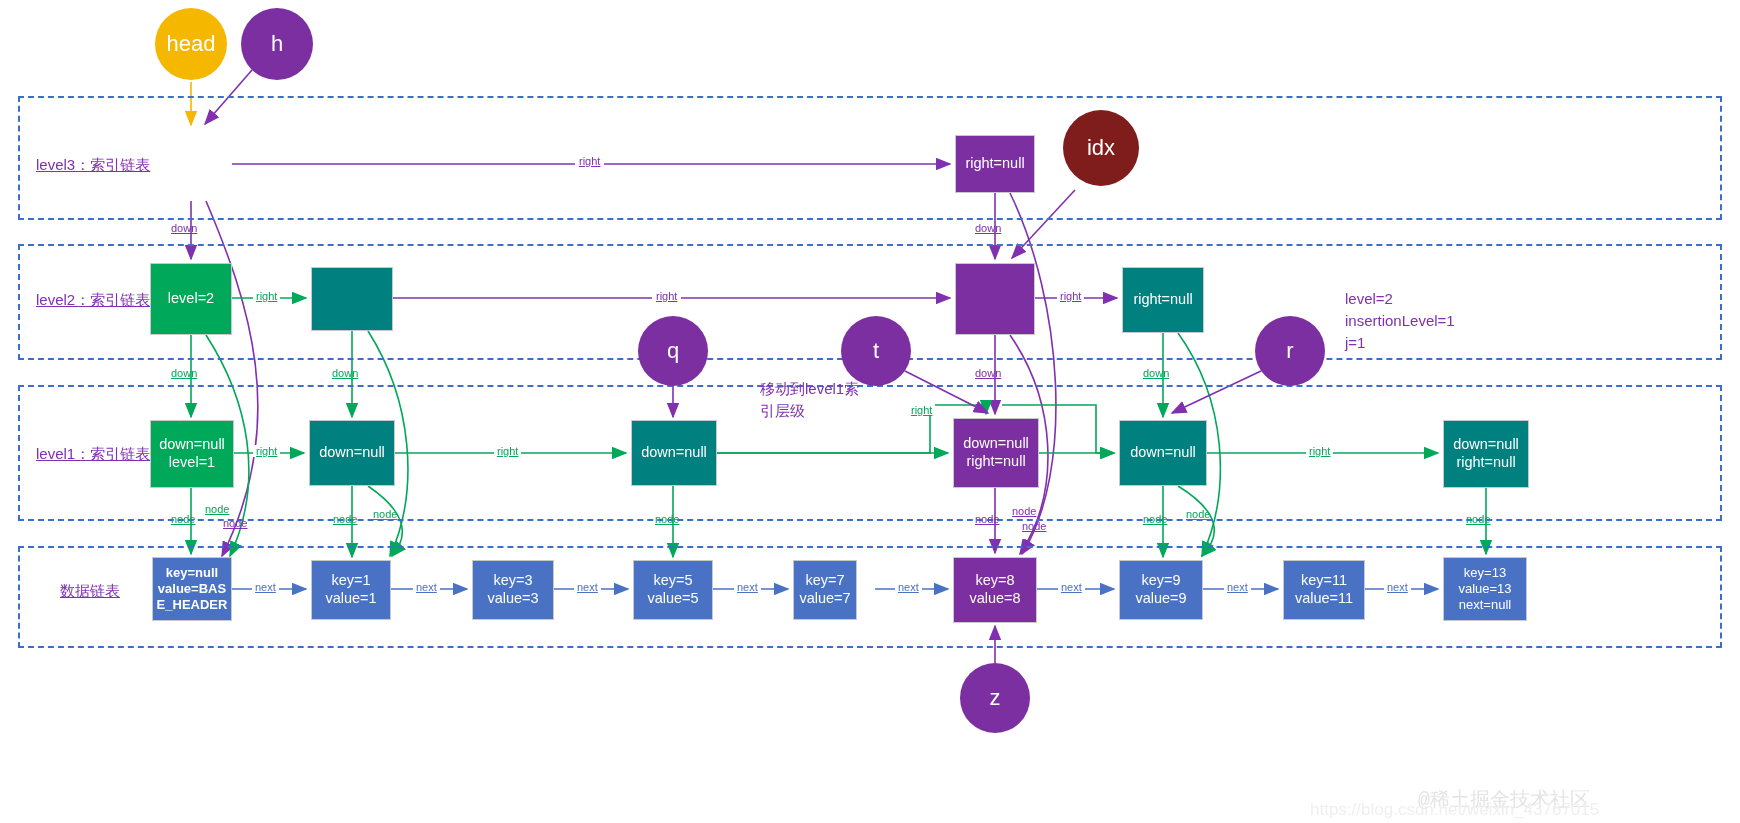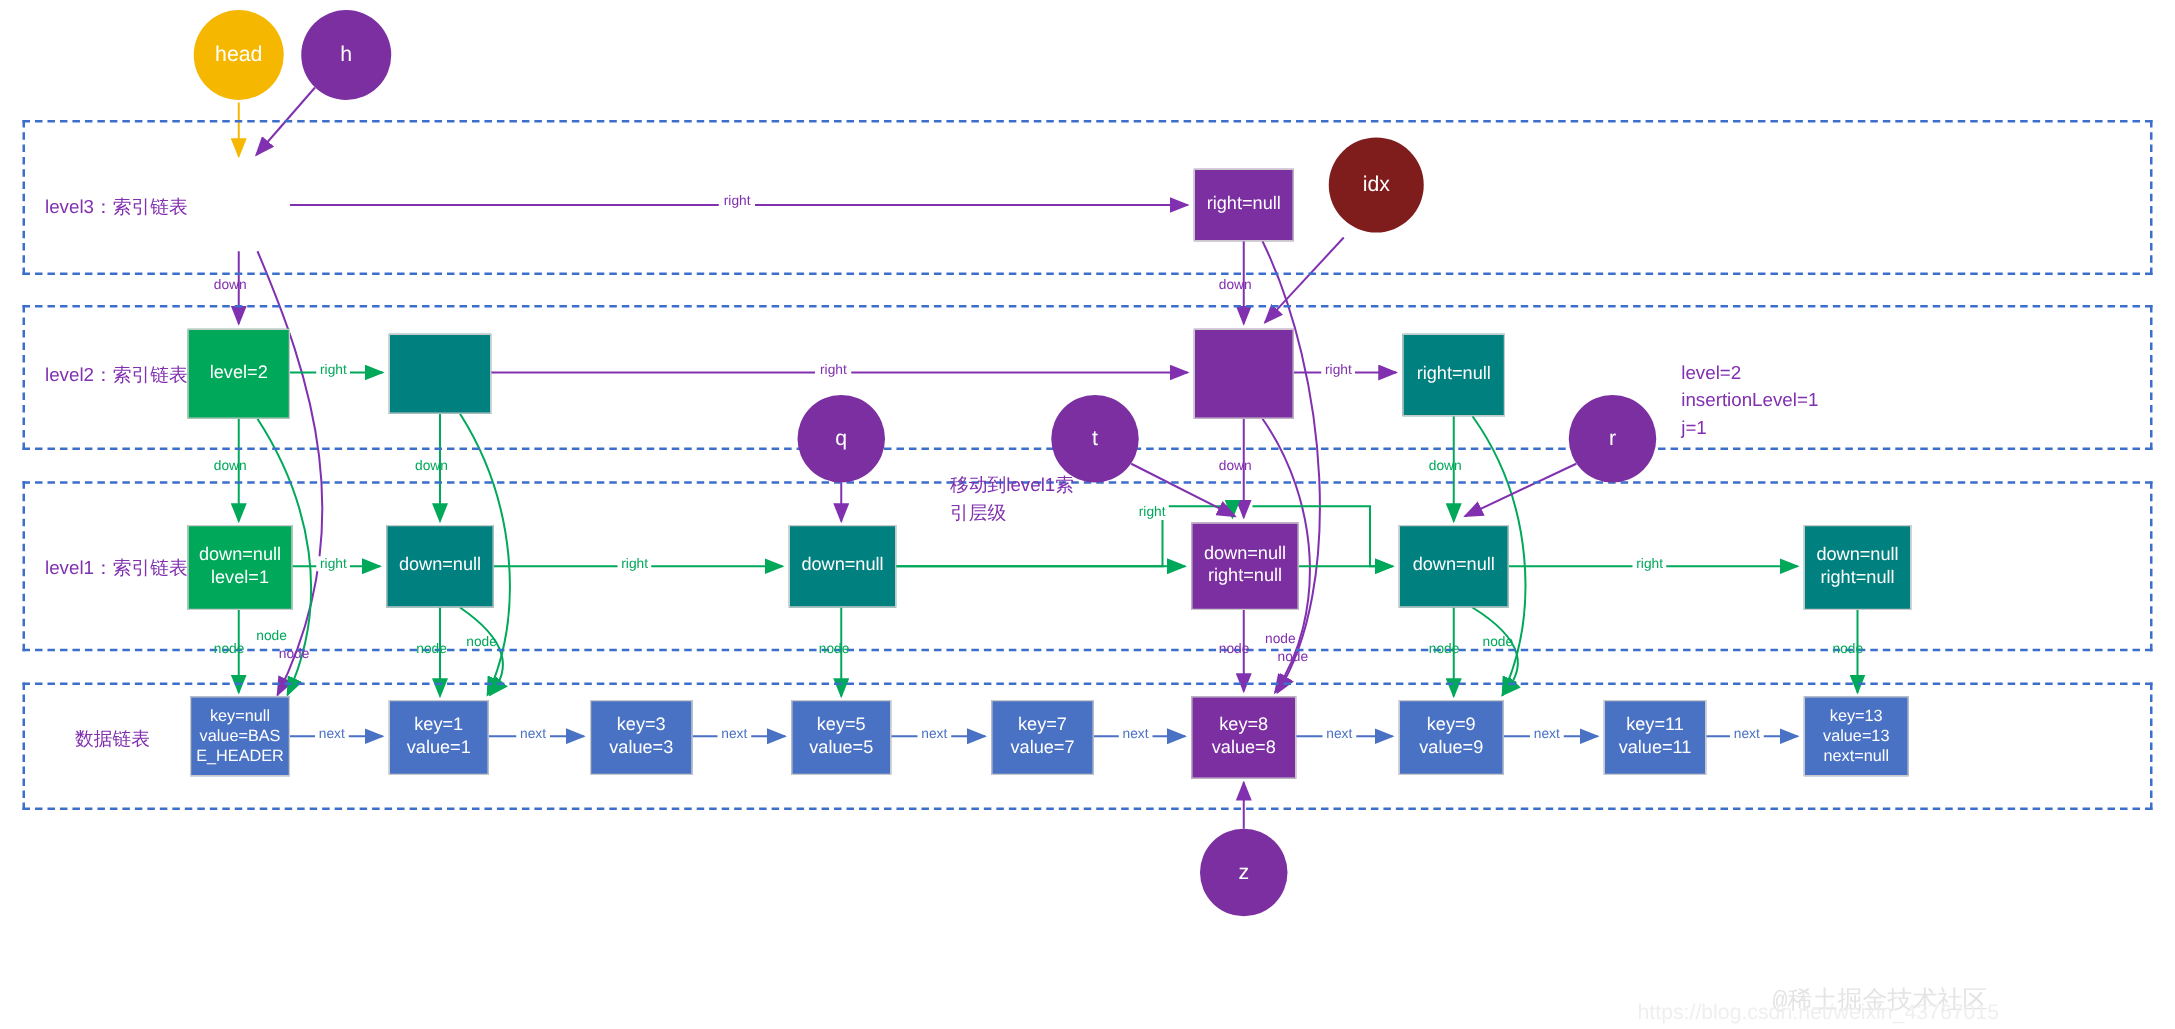--- a/index.html
+++ b/index.html
@@ -1,26 +1,26 @@
 <!DOCTYPE html>
 <html><head>
 <meta charset="utf-8">
 <style>
   html,body{margin:0;padding:0;background:#ffffff;}
   body{font-family:"Liberation Sans","DejaVu Sans",sans-serif;}
   #stage{position:relative;width:1740px;height:823px;background:#fff;overflow:hidden;}
   #svg{position:absolute;left:0;top:0;width:1740px;height:823px;}
   .lane{position:absolute;border:2px dashed #3c6ecb;box-sizing:border-box;}
-  .lane-label{position:absolute;color:#8130b0;font-size:15px;white-space:nowrap;}
+  .lane-label{position:absolute;color:#8130b0;font-size:15px;white-space:nowrap;text-decoration:underline;}
   .node{position:absolute;box-sizing:border-box;display:flex;flex-direction:column;
         align-items:center;justify-content:center;color:#fff;font-size:14.5px;
         line-height:1.22;text-align:center;border:1px solid #c9c9c9;}
   .node span{display:block;}
   .circle{position:absolute;border-radius:50%;display:flex;align-items:center;
-          justify-content:center;color:#fff;font-size:17px;}
+          justify-content:center;color:#fff;font-size:22px;}
   .note{position:absolute;color:#8130b0;font-size:15px;line-height:1.45;white-space:pre-line;}
   .wm{position:absolute;color:#e4e4e4;font-size:20px;white-space:nowrap;}
   .wm2{position:absolute;color:#efefef;font-size:17px;white-space:nowrap;}
   .elabel{font-size:11px;}
 </style>
 </head>
 <body>
 
 <div id="stage">
 
@@ -159,38 +159,38 @@
     <span>right=null</span>
   </div>
   <div class="node" style="left:1119px;top:420px;width:88px;height:66px;background:#00807e;">
     <span>down=null</span>
   </div>
   <div class="node" style="left:1443px;top:420px;width:86px;height:68px;background:#00807e;">
     <span>down=null</span>
     <span>right=null</span>
   </div>
 
-  <div class="node" style="left:152px;top:557px;width:80px;height:64px;background:#4a72c4;font-size:13px;">
+  <div class="node" style="left:152px;top:557px;width:80px;height:64px;background:#4a72c4;font-size:13px;font-weight:bold;">
     <span>key=null</span>
     <span>value=BAS</span>
     <span>E_HEADER</span>
   </div>
   <div class="node" style="left:311px;top:560px;width:80px;height:60px;background:#4a72c4;">
     <span>key=1</span>
     <span>value=1</span>
   </div>
   <div class="node" style="left:472px;top:560px;width:82px;height:60px;background:#4a72c4;">
     <span>key=3</span>
     <span>value=3</span>
   </div>
   <div class="node" style="left:633px;top:560px;width:80px;height:60px;background:#4a72c4;">
     <span>key=5</span>
     <span>value=5</span>
   </div>
-  <div class="node" style="left:793px;top:560px;width:82px;height:60px;background:#4a72c4;">
+  <div class="node" style="left:793px;top:560px;width:64px;height:60px;background:#4a72c4;">
     <span>key=7</span>
     <span>value=7</span>
   </div>
   <div class="node" style="left:953px;top:557px;width:84px;height:66px;background:#7b2fa0;">
     <span>key=8</span>
     <span>value=8</span>
   </div>
   <div class="node" style="left:1119px;top:560px;width:84px;height:60px;background:#4a72c4;">
     <span>key=9</span>
     <span>value=9</span>

